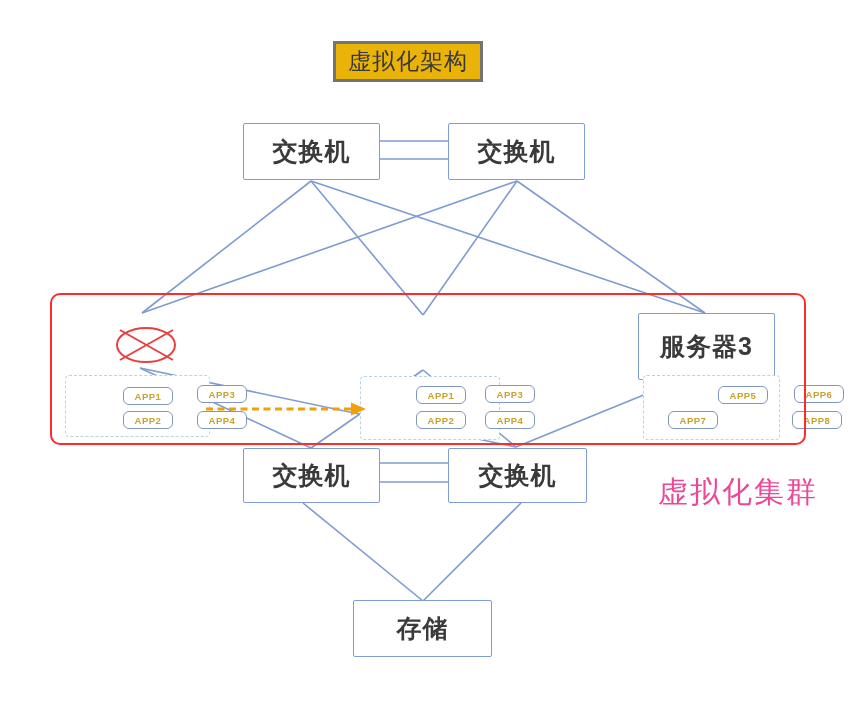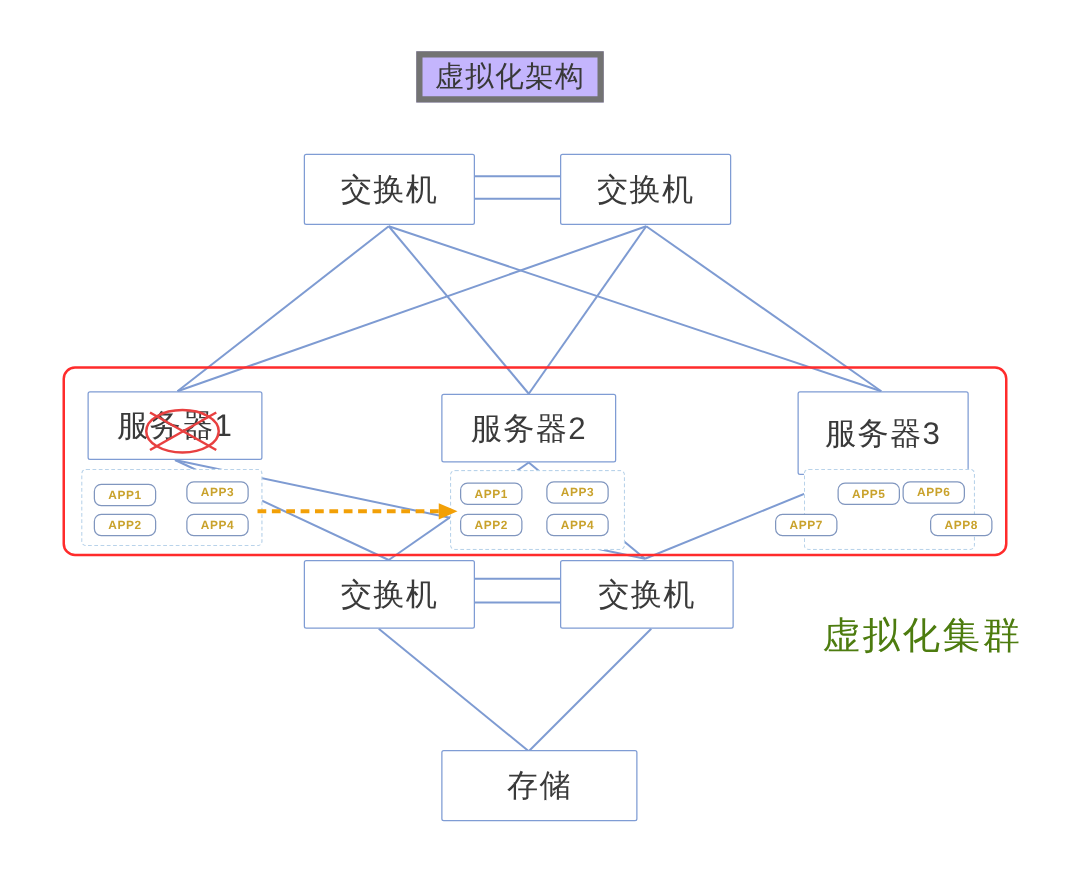--- a/index.html
+++ b/index.html
@@ -7,45 +7,45 @@
     position:relative;width:865px;height:712px;background:#ffffff;
     font-family:"Liberation Sans","DejaVu Sans",sans-serif;overflow:hidden;
   }
   svg.layer{position:absolute;left:0;top:0;width:865px;height:712px;}
   #wires{z-index:0;}
   #annotations{z-index:4;pointer-events:none;}
   .node{
     position:absolute;box-sizing:border-box;background:#ffffff;
     border:1.8px solid #7f9cd4;border-radius:2px;
     display:flex;align-items:center;justify-content:center;
-    color:#3a3a3a;font-size:25px;font-weight:400;letter-spacing:1px;
+    color:#3a3a3a;font-size:25px;font-weight:700;letter-spacing:1px;
     z-index:1;
   }
   .title-box{
-    position:absolute;box-sizing:border-box;background:#c4b5fd;
-    border:5px solid #737373;display:flex;align-items:center;justify-content:center;
+    position:absolute;box-sizing:border-box;background:#eab308;
+    border:3px solid #737373;display:flex;align-items:center;justify-content:center;
     color:#383838;font-size:23px;font-weight:500;letter-spacing:1px;z-index:1;
   }
   .app-container{
     position:absolute;box-sizing:border-box;background:#ffffff;
     border:1.4px dashed #b9d3ea;border-radius:4px;z-index:1;
   }
   .app{
     position:absolute;box-sizing:border-box;width:50px;height:18px;background:#ffffff;
     border:1.6px solid #8096bf;border-radius:6px;
     display:flex;align-items:center;justify-content:center;
-    color:#c9a22c;font-size:9.5px;font-weight:700;letter-spacing:.5px;z-index:2;
+    color:#c9a22c;font-size:9.5px;font-weight:700;letter-spacing:.5px;z-index:2;margin-left:48px;
   }
   .cluster-rect{
     position:absolute;left:50px;top:293px;width:756px;height:152px;box-sizing:border-box;
     border:2.5px solid #ff2b2b;border-radius:10px;z-index:3;pointer-events:none;
   }
   .cluster-label{
-    position:absolute;left:658px;top:488px;z-index:3;
-    color:#4d7c0f;font-size:30px;font-weight:500;letter-spacing:2px;white-space:nowrap;
+    position:absolute;left:658px;top:472px;z-index:3;
+    color:#ec4899;font-size:30px;font-weight:500;letter-spacing:2px;white-space:nowrap;
   }
 </style>
 </head>
 <body>
 
 <div class="canvas">
 
   <svg class="layer" id="wires">
     <g stroke="#7e9bd2" stroke-width="1.6" fill="none">
 
@@ -71,47 +71,45 @@
       <line x1="303" y1="503" x2="423" y2="601"></line>
       <line x1="521" y1="503" x2="423" y2="601"></line>
     </g>
   </svg>
 
   <div class="title-box" style="left:333px;top:41px;width:150px;height:41px;">虚拟化架构</div>
 
   <div class="node" style="left:243px;top:123px;width:137px;height:57px;">交换机</div>
   <div class="node" style="left:448px;top:123px;width:137px;height:57px;">交换机</div>
 
-  <div class="node" style="left:70px;top:313px;width:140px;height:55px;">服务器1</div>
-  <div class="node" style="left:353px;top:315px;width:140px;height:55px;">服务器2</div>
   <div class="node" style="left:638px;top:313px;width:137px;height:67px;">服务器3</div>
 
   <div class="app-container" style="left:65px;top:375px;width:145px;height:62px;"></div>
   <div class="app-container" style="left:360px;top:376px;width:140px;height:64px;"></div>
   <div class="app-container" style="left:643px;top:375px;width:137px;height:65px;"></div>
 
   <div class="app" style="left:75px;top:387px;">APP1</div>
   <div class="app" style="left:149px;top:385px;">APP3</div>
   <div class="app" style="left:75px;top:411px;">APP2</div>
   <div class="app" style="left:149px;top:411px;">APP4</div>
 
   <div class="app" style="left:368px;top:386px;">APP1</div>
   <div class="app" style="left:437px;top:385px;">APP3</div>
   <div class="app" style="left:368px;top:411px;">APP2</div>
   <div class="app" style="left:437px;top:411px;">APP4</div>
 
   <div class="app" style="left:670px;top:386px;">APP5</div>
-  <div class="app" style="left:722px;top:385px;">APP6</div>
+  <div class="app" style="left:746px;top:385px;">APP6</div>
   <div class="app" style="left:620px;top:411px;">APP7</div>
   <div class="app" style="left:744px;top:411px;">APP8</div>
 
   <div class="node" style="left:243px;top:448px;width:137px;height:55px;">交换机</div>
   <div class="node" style="left:448px;top:448px;width:139px;height:55px;">交换机</div>
 
-  <div class="node" style="left:353px;top:600px;width:157px;height:57px;">存储</div>
+  <div class="node" style="left:353px;top:600px;width:139px;height:57px;">存储</div>
 
   <div class="cluster-rect"></div>
   <div class="cluster-label">虚拟化集群</div>
 
   <svg class="layer" id="annotations">
 
     <g stroke="#e84040" stroke-width="2" fill="none">
       <ellipse cx="146" cy="345" rx="29" ry="17"></ellipse>
       <line x1="120" y1="330" x2="173" y2="360"></line>
       <line x1="120" y1="360" x2="173" y2="330"></line>

